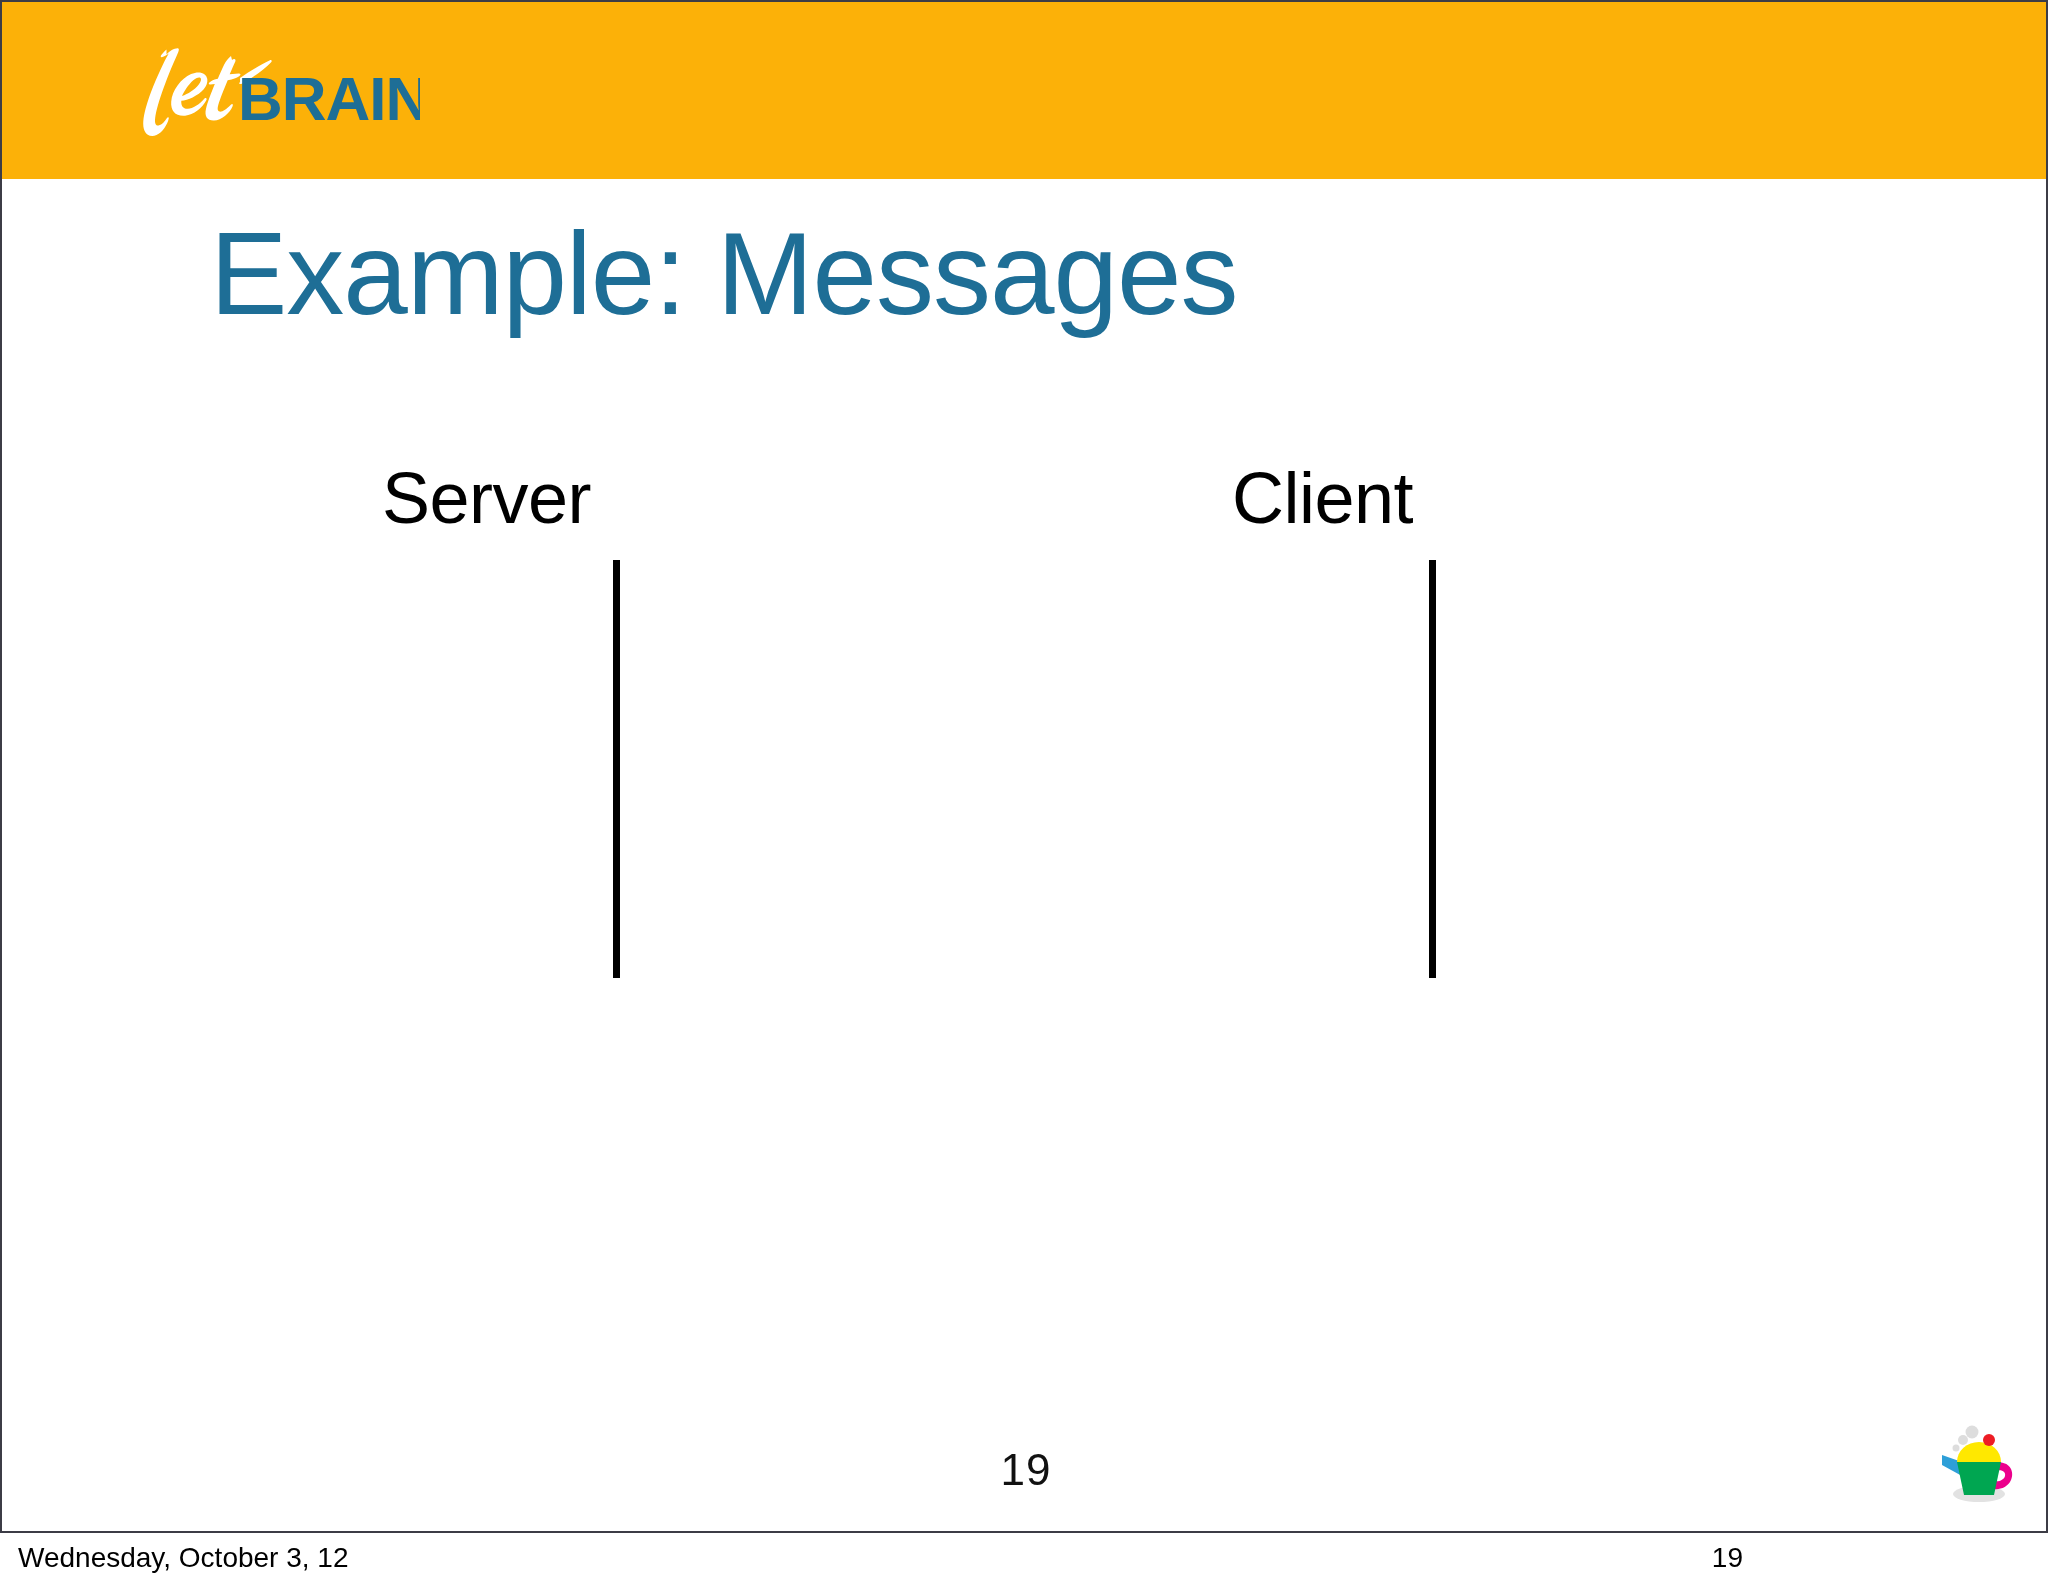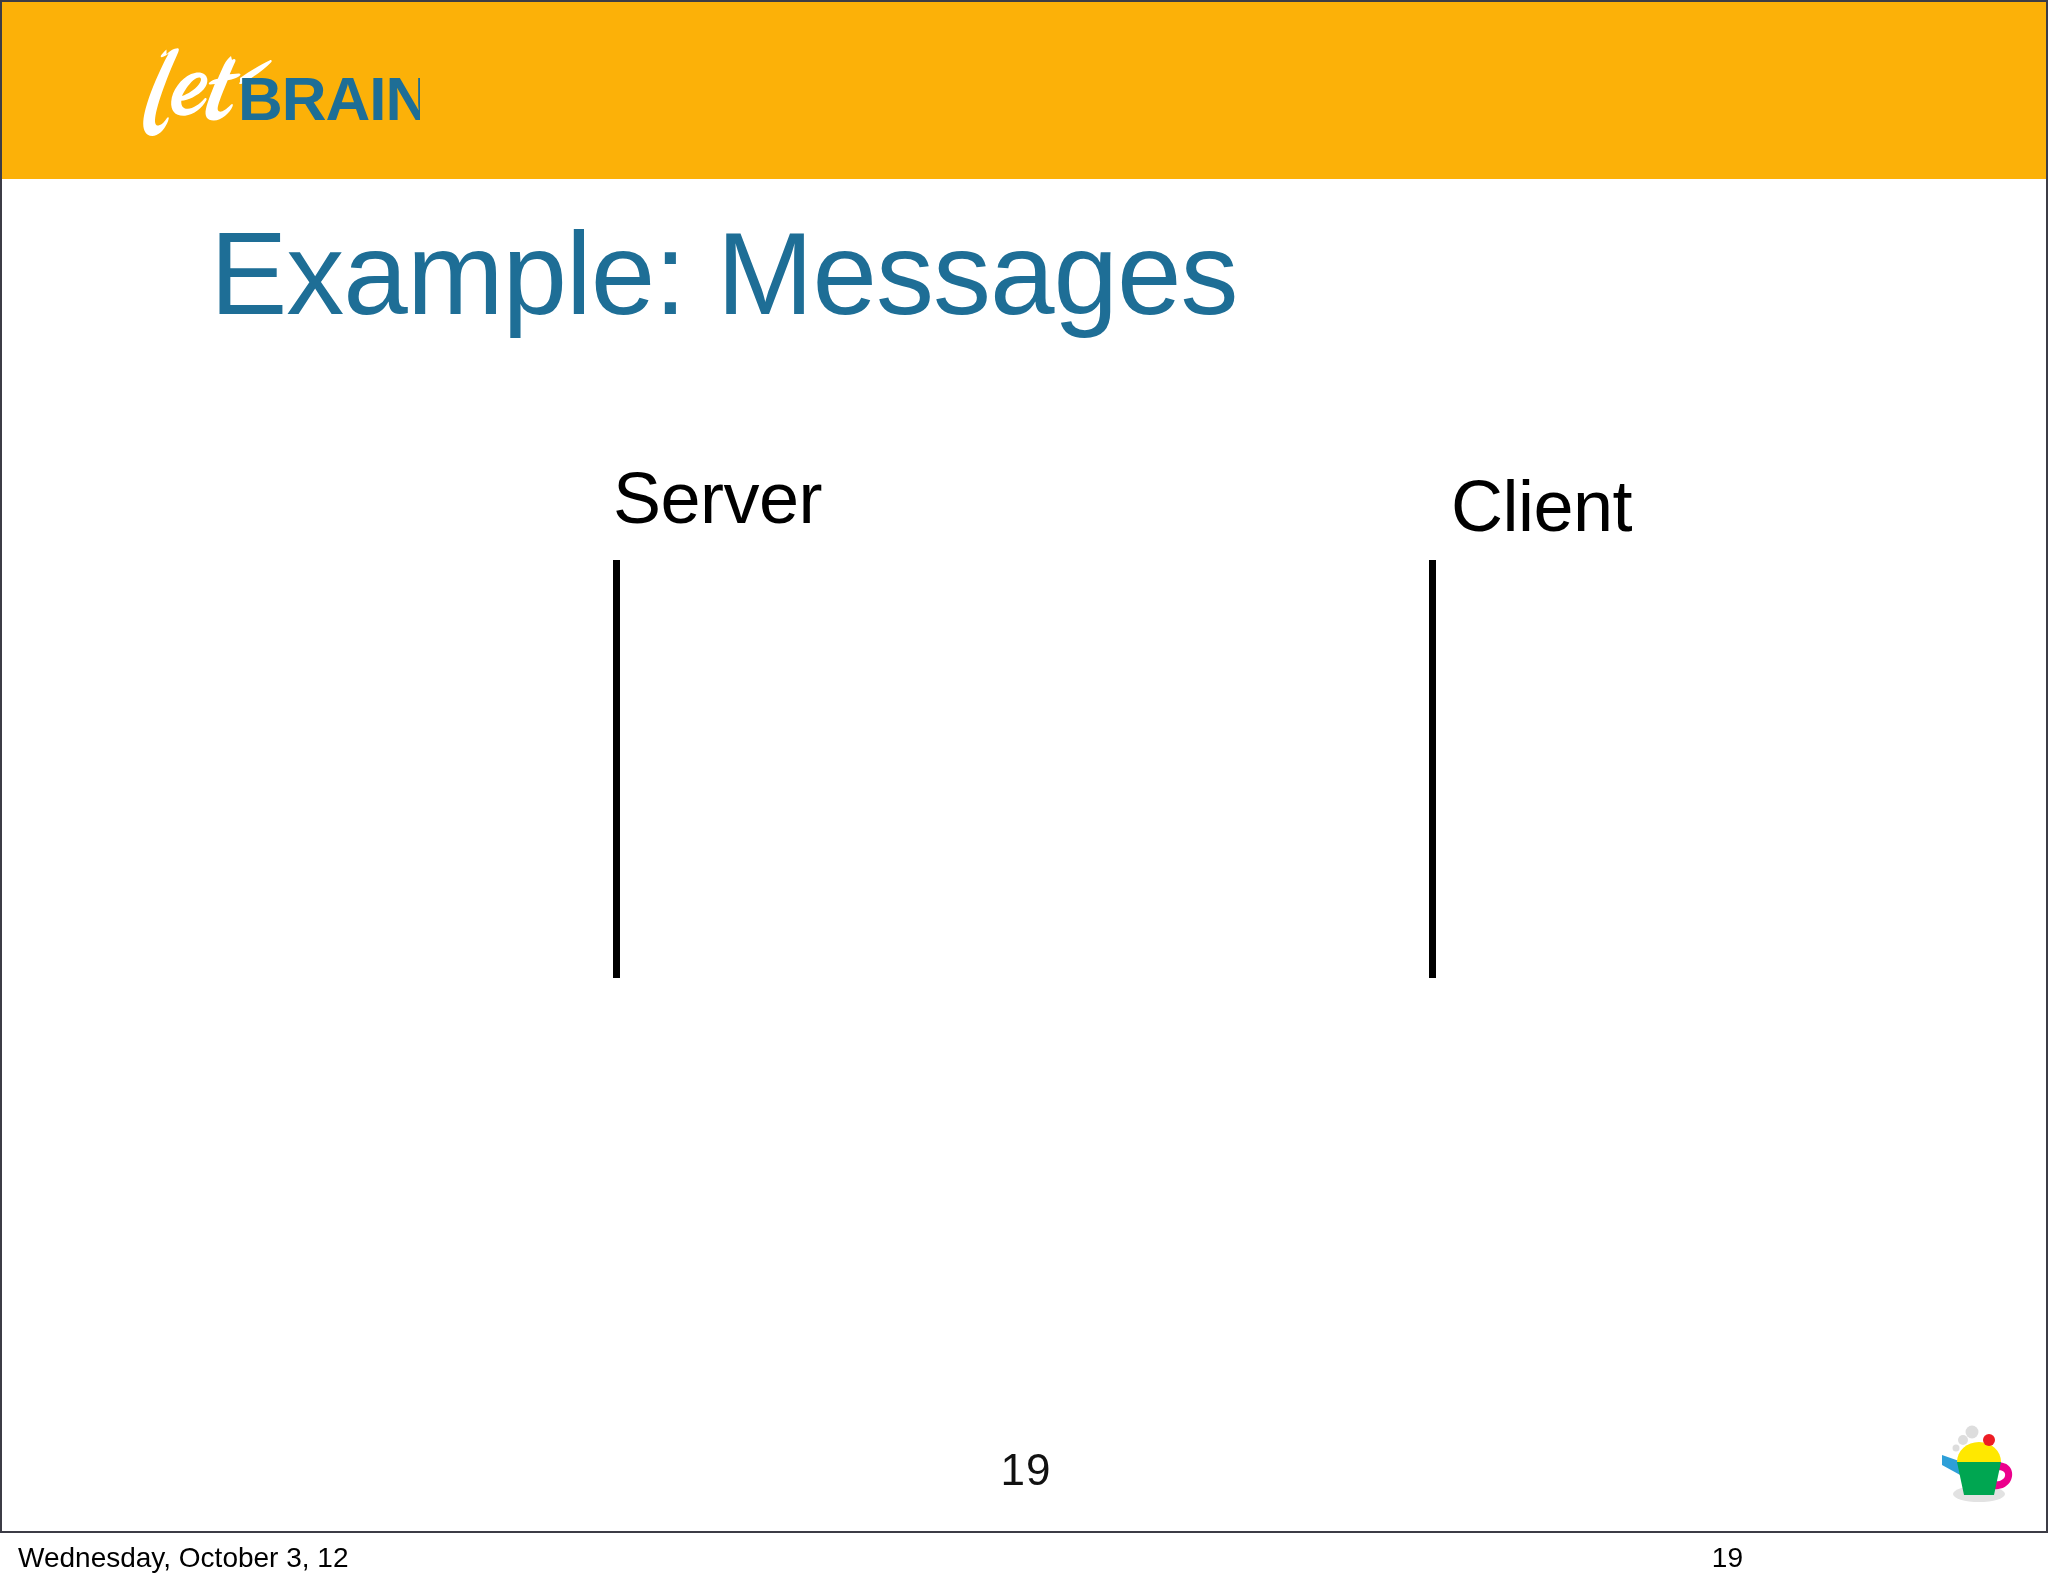--- a/index.html
+++ b/index.html
@@ -66,39 +66,39 @@
   
   #sequence-diagram {
     position: absolute;
     left: 0;
     top: 0;
     width: 2048px;
     height: 1533px;
   }
   .participant {
     position: absolute;
-    text-align: right;
+    text-align: left;
     font-family: "Liberation Sans", sans-serif;
   }
   .participant-label {
     font-size: 72px;
     line-height: 1;
     color: #000000;
     white-space: nowrap;
     font-weight: 400;
     letter-spacing: -0.5px;
   }
   .lifeline {
     position: absolute;
     width: 7px;
     background: #000000;
   }
 
   #participant-server { left: 380px; top: 460px; width: 440px; }
-  #participant-client { left: 1230px; top: 460px; width: 400px; margin-top: 8px; }
+  #participant-client { left: 1230px; top: 460px; width: 400px; }
 
   #lifeline-server { left: 611px; top: 558px; height: 418px; }
   #lifeline-client { left: 1427px; top: 558px; height: 418px; }
 
   
   #slide-page-number {
     position: absolute;
     left: 0;
     top: 1443px;
     width: 2048px;

